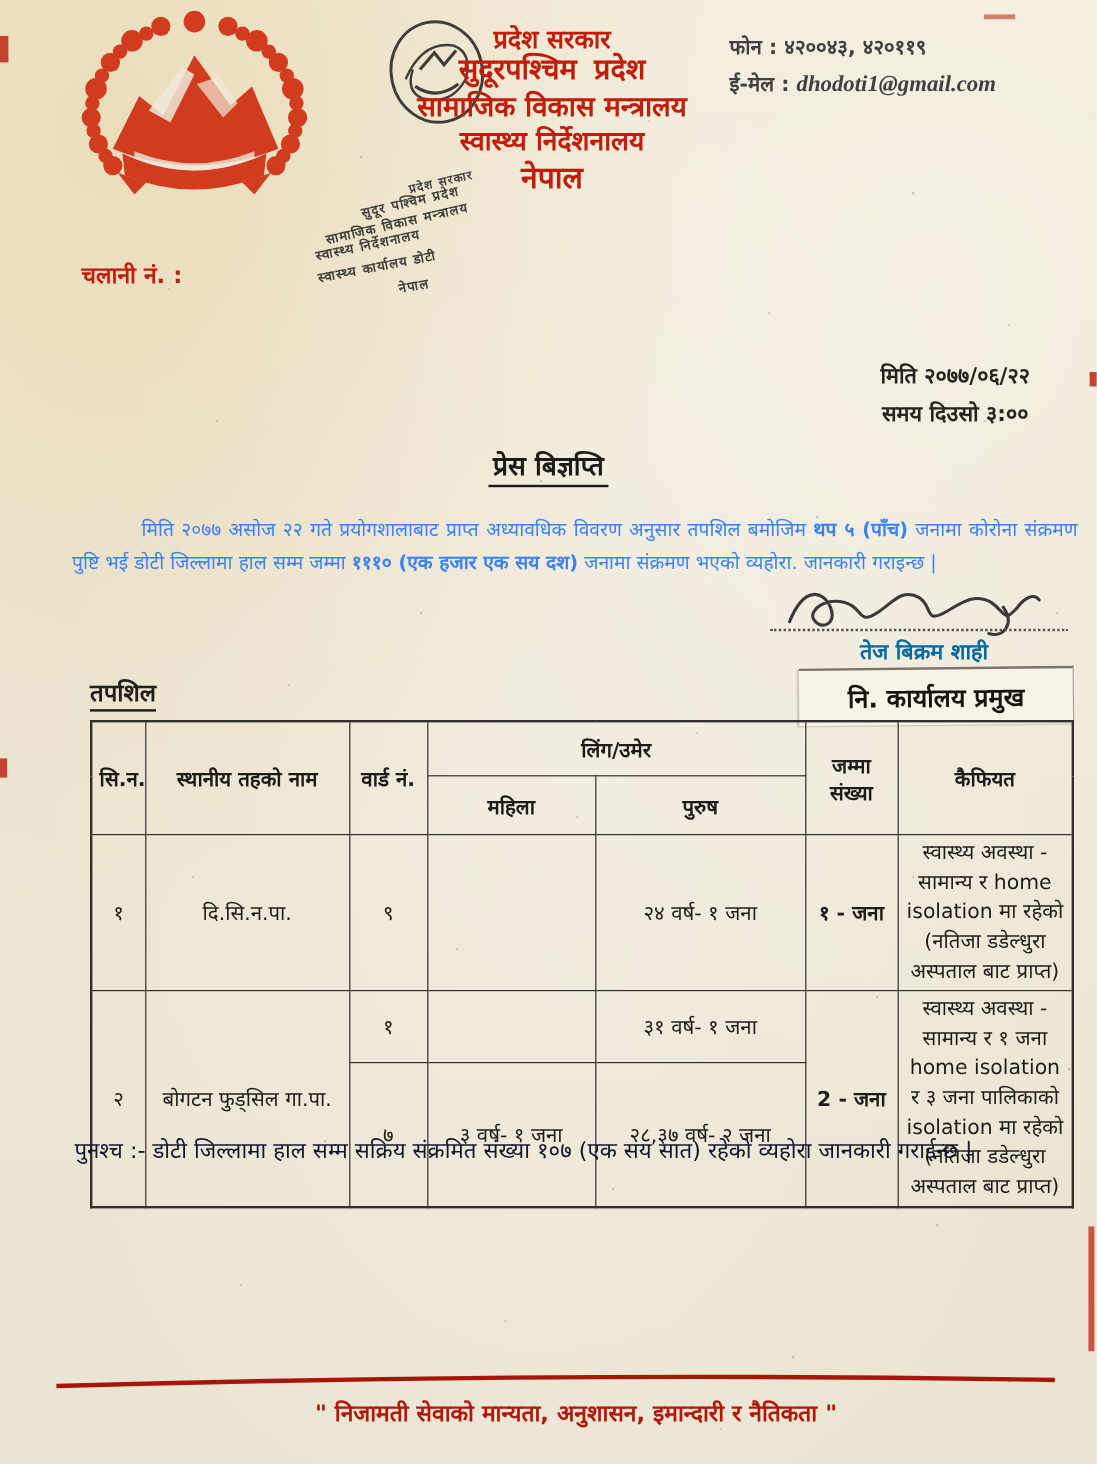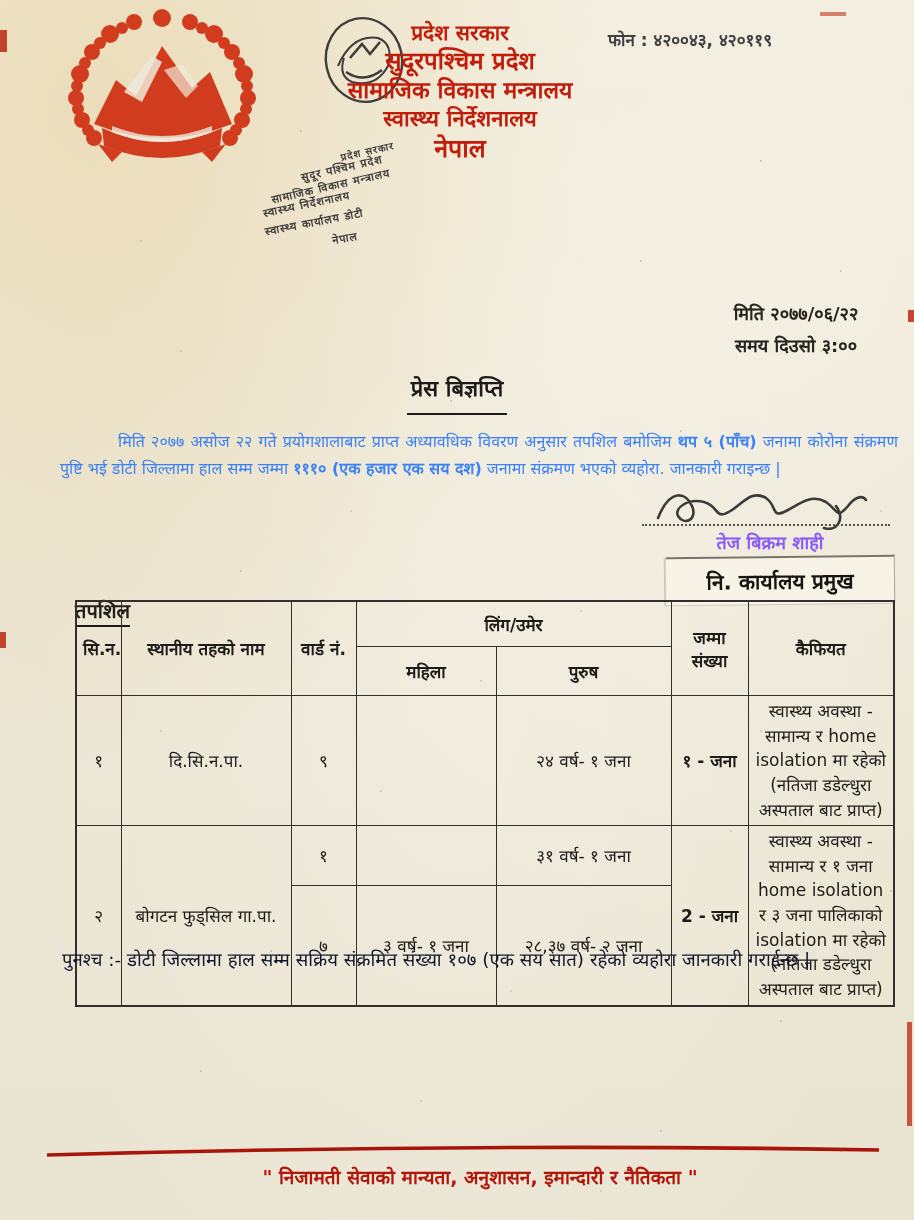--- a/index.html
+++ b/index.html
@@ -24,47 +24,47 @@
     150px 860px 0 rgba(70,60,45,.22), 390px 900px 0 rgba(70,60,45,.2), 660px 930px 0 rgba(70,60,45,.25),
     80px 980px 0 rgba(70,60,45,.22), 300px 1010px 0 rgba(70,60,45,.2), 540px 1040px 0 rgba(70,60,45,.25),
     720px 1060px 0 rgba(70,60,45,.2), 200px 1090px 0 rgba(70,60,45,.22), 480px 1100px 0 rgba(70,60,45,.2),
     20px 150px 0 rgba(70,60,45,.2), 700px 260px 0 rgba(70,60,45,.2), 520px 170px 0 rgba(70,60,45,.22),
     360px 590px 0 rgba(70,60,45,.2), 230px 420px 0 rgba(70,60,45,.2), 640px 640px 0 rgba(70,60,45,.2);}
   
   .art{background:#bb2612;opacity:.85;}
   
   .hdr-center{left:190px;top:20px;width:540px;text-align:center;color:#c21c0b;font-weight:bold;}
   .hl1{font-size:21px;line-height:1.25;}
-  .hl2{font-size:24px;line-height:1.25;}
+  .hl2{font-size:24px;line-height:1.25;font-family:Liberation Mono, monospace;}
   .hl3{font-size:23px;line-height:1.25;}
   .hl4{font-size:22px;line-height:1.25;}
   .office{font-size:40px;line-height:1.15;color:#c71f0d;letter-spacing:1px;text-shadow:0 0 1px rgba(199,31,13,.5);}
   .country{font-size:25px;line-height:1.3;}
   .contact{left:608px;top:26px;width:300px;color:#404040;font-weight:bold;font-size:17px;line-height:1.7;}
   .email-val{font-family:"Liberation Serif","DejaVu Serif",serif;font-style:italic;font-size:19px;font-weight:bold;}
   .refs{left:68px;top:212px;color:#c21c0b;font-weight:bold;font-size:19px;line-height:1.9;}
   .dateblock{left:690px;top:298px;width:212px;text-align:center;font-size:18px;font-weight:bold;line-height:1.75;color:#26241f;}
   .title{left:0;top:372px;width:914px;text-align:center;font-size:22px;font-weight:bold;color:#1d1b18;}
-  .title span{border-bottom:2px solid #1d1b18;padding:0 4px 12px;}
+  .title span{border-bottom:2px solid #1d1b18;padding:0 4px 2px;}
   .para{left:60px;top:428px;width:838px;font-size:16px;line-height:1.7;text-align:justify;text-indent:58px;color:#3b82f6;}
   .para b{font-weight:bold;}
   
   .emblem{left:64px;top:6px;width:196px;height:184px;}
   
   .stamp{left:222px;top:12px;width:210px;height:200px;color:#2a2a2a;}
   .stamp .sline{position:absolute;font-size:11px;font-weight:bold;letter-spacing:1px;white-space:nowrap;opacity:.88;}
   
   .sig-scribble{left:640px;top:476px;width:235px;height:58px;}
   .sig-dots{left:642px;top:524px;width:248px;border-bottom:2px dotted #55504a;height:0;}
-  .sig-name{left:660px;top:530px;width:220px;text-align:center;font-size:18px;font-weight:bold;color:#8b5cf6;}
+  .sig-name{left:660px;top:530px;width:220px;text-align:center;font-size:18px;font-weight:bold;color:#0369a1;}
   .sig-patch{left:666px;top:556px;width:228px;height:46px;background:#f7f3e6;
     border-top:2px solid rgba(55,48,40,.65);border-right:1.5px solid rgba(55,48,40,.4);
     box-shadow:-2px 1px 0 rgba(55,48,40,.18);transform:rotate(-.6deg);
     display:flex;align-items:center;justify-content:center;font-size:21px;font-weight:bold;color:#17150f;}
-  .tapasil{left:75px;top:563px;font-size:20px;font-weight:bold;margin-top:34px;}
+  .tapasil{left:75px;top:563px;font-size:20px;font-weight:bold;}
   .tapasil span{border-bottom:2px solid #1d1b18;padding-bottom:2px;}
   
   table.sum{left:75px;top:600px;width:818px;position:absolute;border-collapse:collapse;table-layout:fixed;}
   table.sum td{border:1.6px solid #33302b;padding:3px 6px;text-align:center;vertical-align:middle;font-size:17px;color:#1e1c18;}
   table.sum{border:2.4px solid #33302b;}
   table.sum .th td{font-weight:bold;font-size:17px;}
   tr.hrow1 td{height:38px;}
   tr.hrow2 td{height:42px;}
   tr.r1 td{height:105px;}
   tr.r2a td{height:46px;}
@@ -155,23 +155,25 @@
 <div class="abs hdr-center">
   <div class="hl1">प्रदेश सरकार</div>
   <div class="hl2">सुदूरपश्चिम प्रदेश</div>
   <div class="hl3">सामाजिक विकास मन्त्रालय</div>
   <div class="hl4">स्वास्थ्य निर्देशनालय</div>
   <div class="country">नेपाल</div>
 </div>
 
 <div class="abs contact">
   <div>फोन : ४२००४३, ४२०११९</div>
+  <div><span>ई-मेल : </span><span class="email-val">dhodoti1@gmail.com</span></div>
 </div>
 
 <div class="abs refs">
+  <div>चलानी नं. :</div>
 </div>
 
 <div class="abs dateblock">
   <div>मिति २०७७/०६/२२</div>
   <div>समय दिउसो ३:००</div>
 </div>
 
 <div class="abs title"><span>प्रेस बिज्ञप्ति</span></div>
 
 <div class="abs para">

